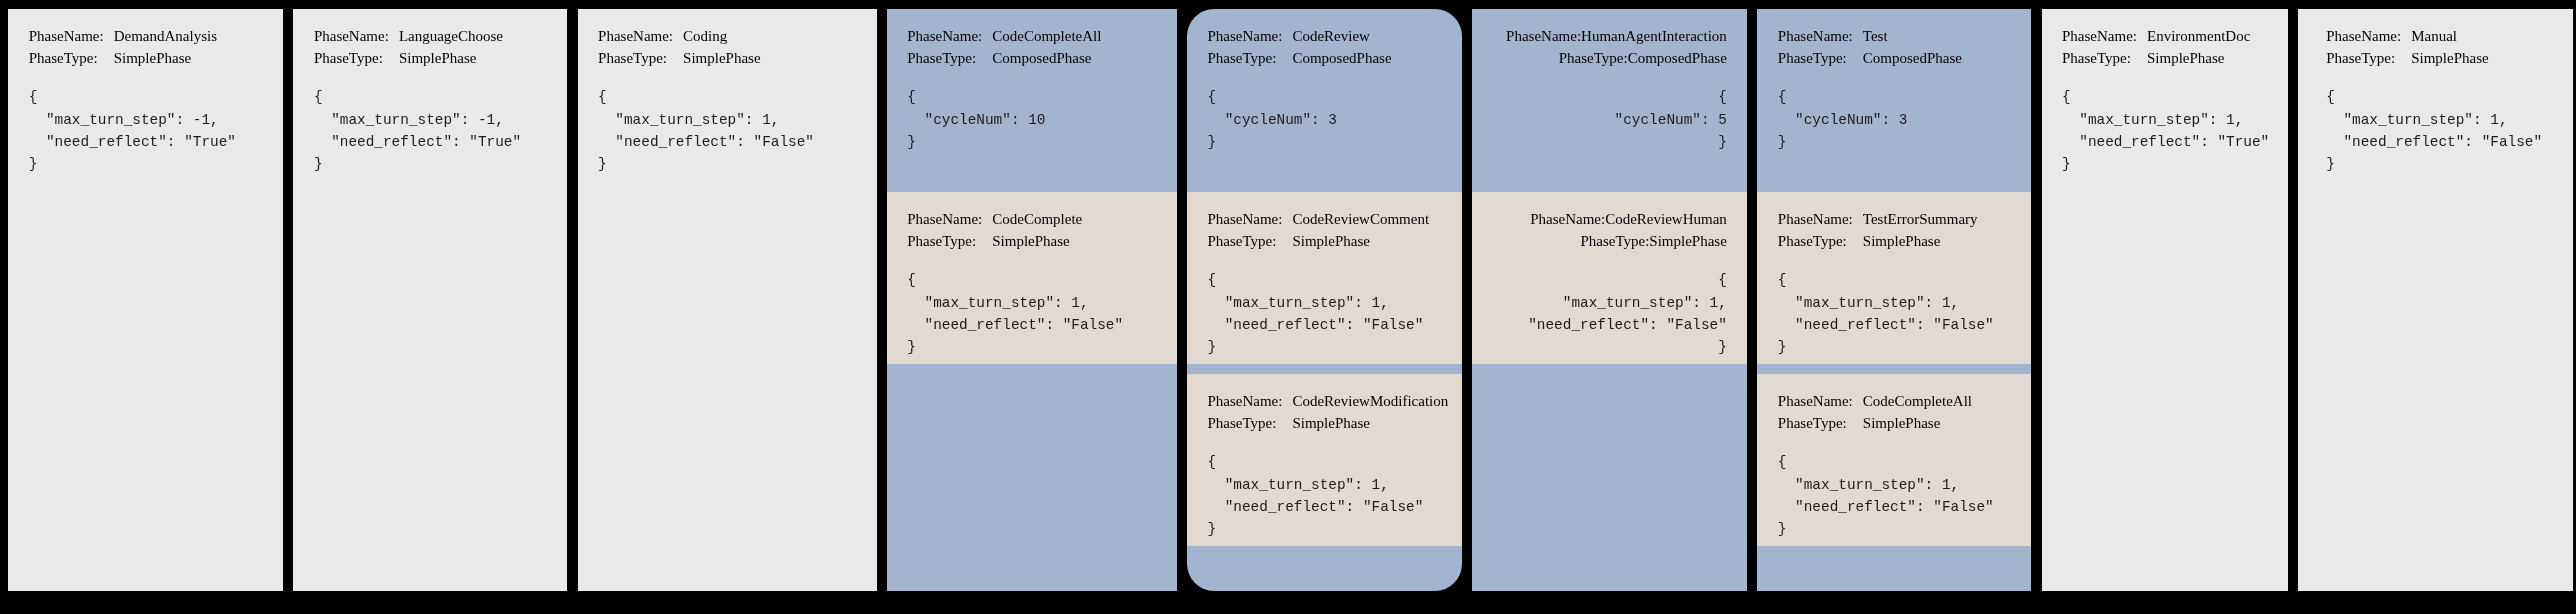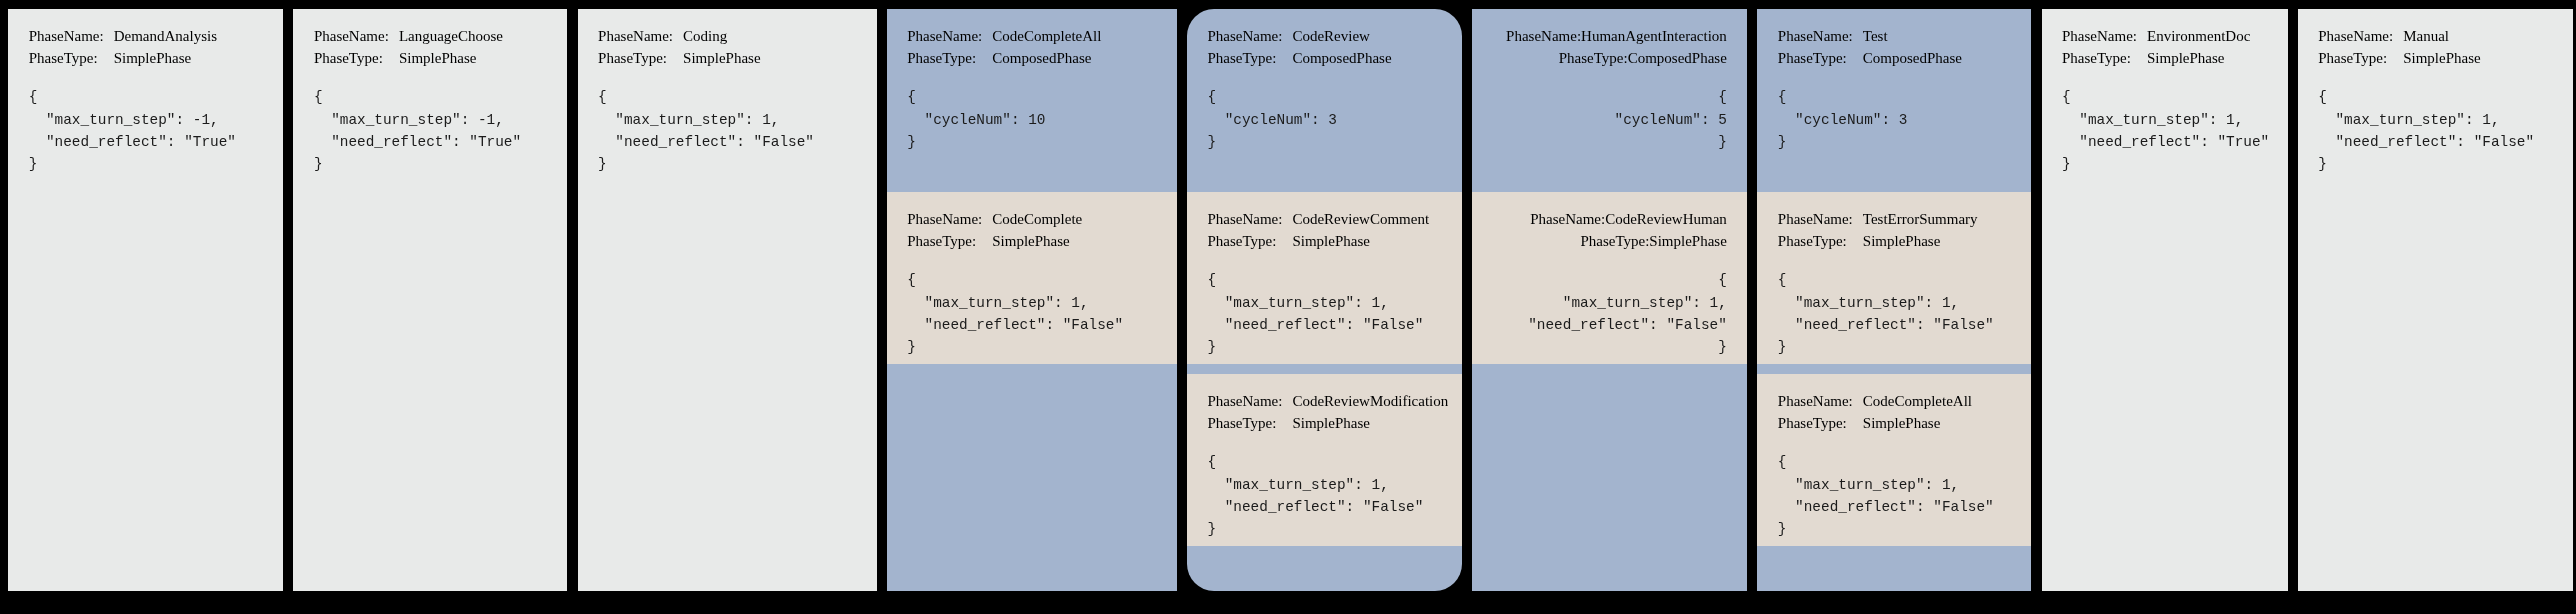--- a/index.html
+++ b/index.html
@@ -44,21 +44,21 @@
 
   
   .w-demandanalysis      { width: 275px; }
   .w-languagechoose      { width: 274px; }
   .w-coding              { width: 299px; }
   .w-codecompleteall     { width: 290px; }
   .w-codereview          { width: 275px; border-radius: 27px; }
   .w-humanagentinteraction { width: 275px; text-align: right; }
   .w-test                { width: 274px; }
   .w-environmentdoc      { width: 246px; }
-  .w-manual              { width: 275px; }
+  .w-manual              { width: 275px; padding-left: 8px; }
 
   .block {
     box-sizing: border-box;
     padding: 16.7px 20.4px 15px 20.4px;
   }
 
   .block.head {
     height: 183px;
   }
   .block.sub {

